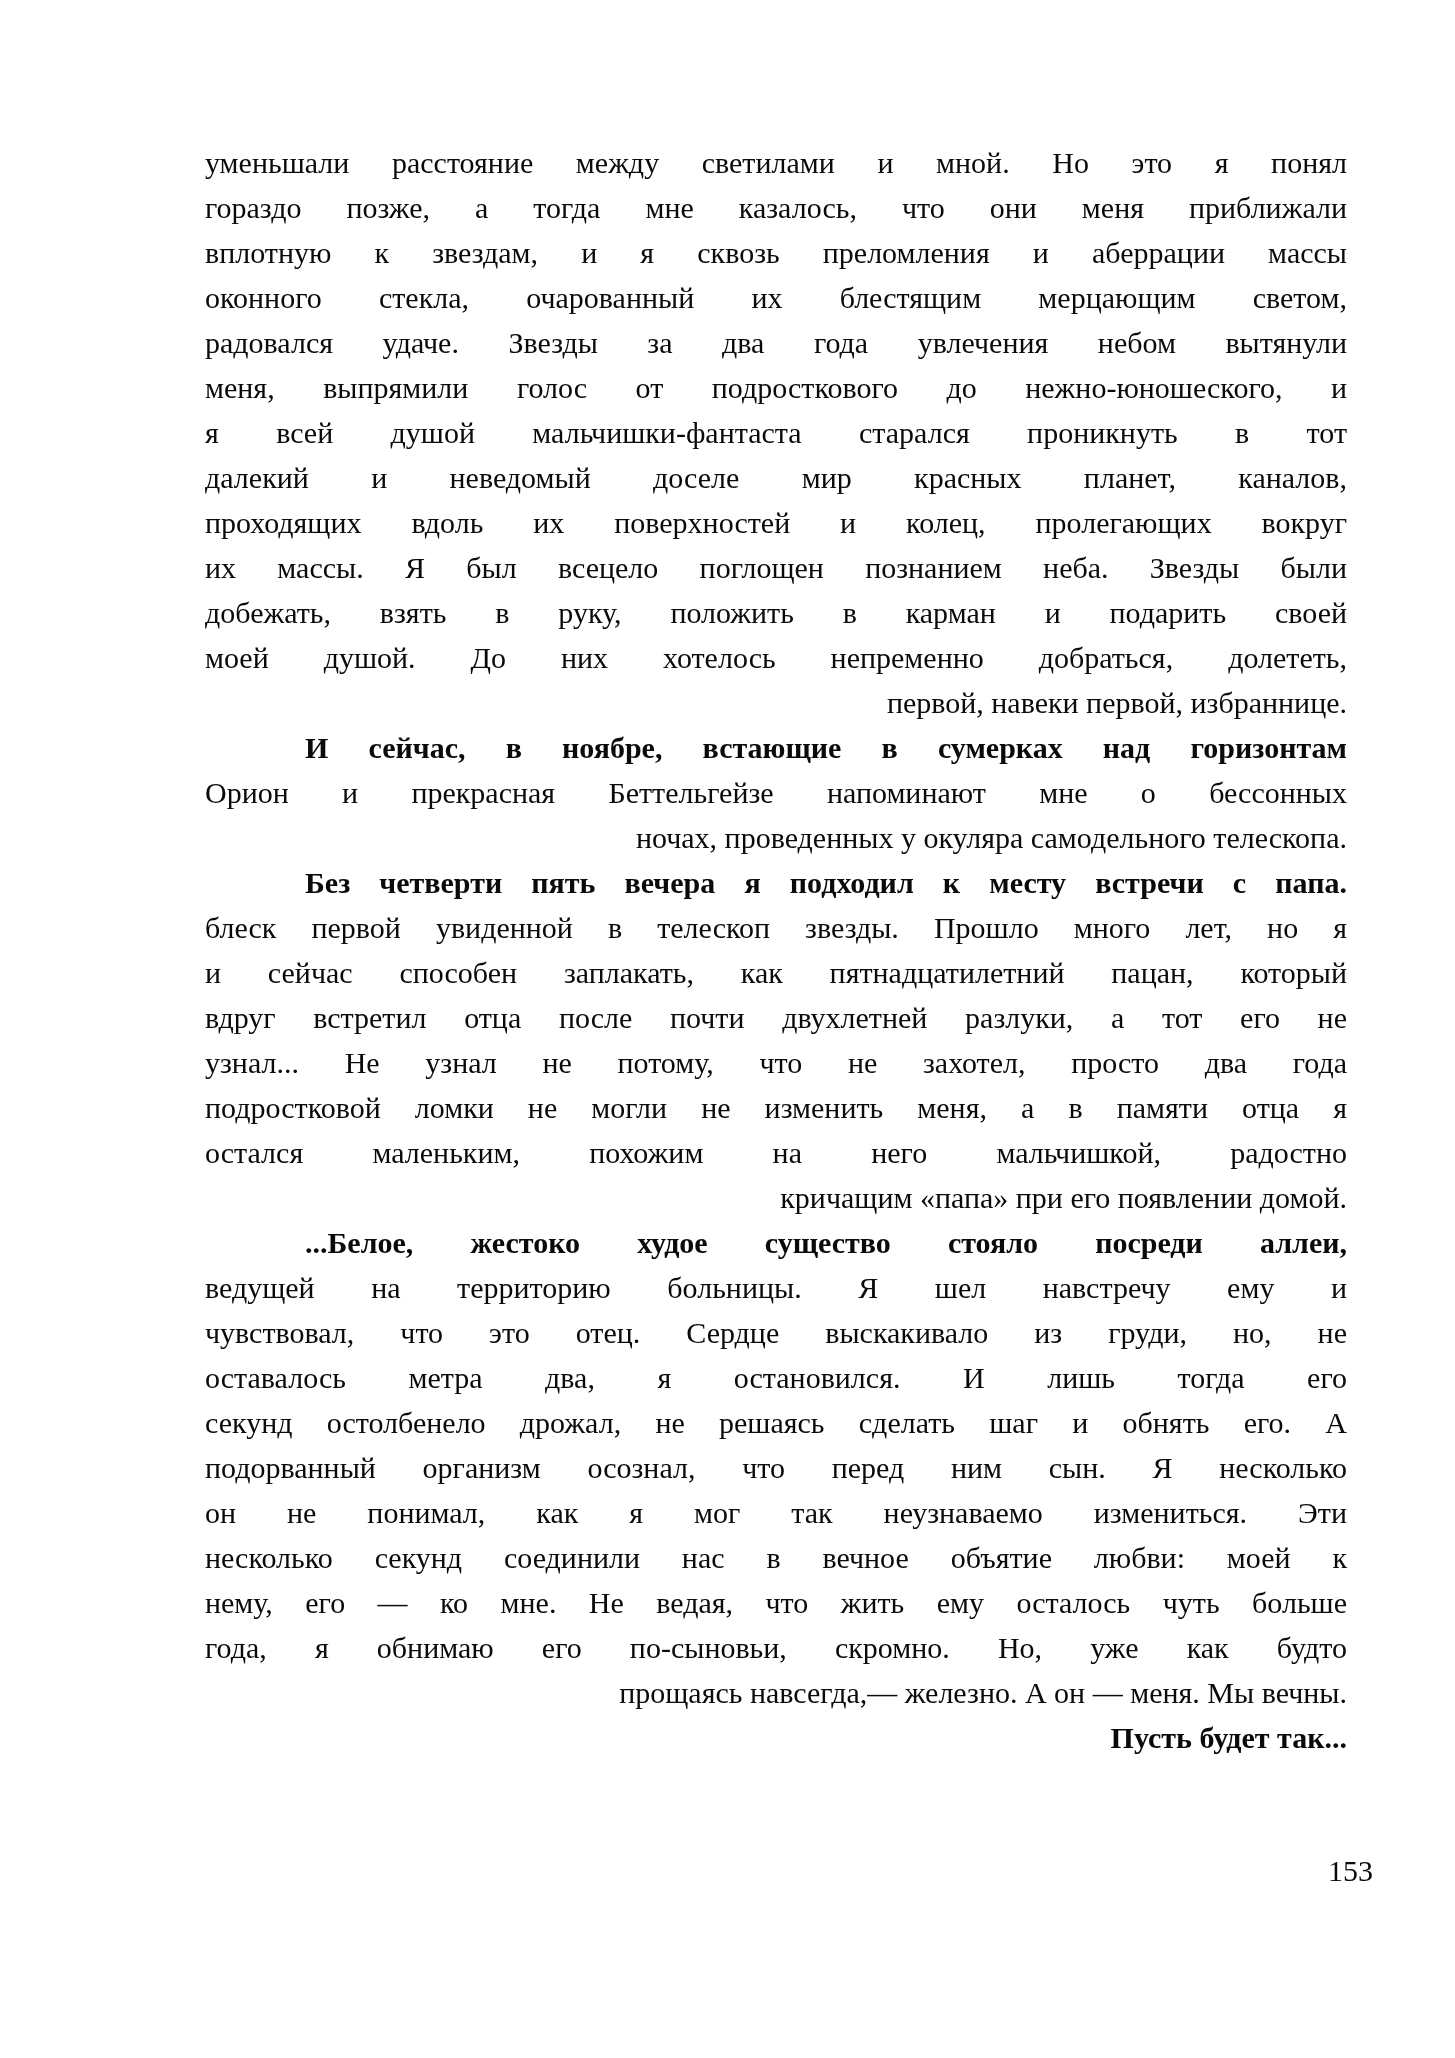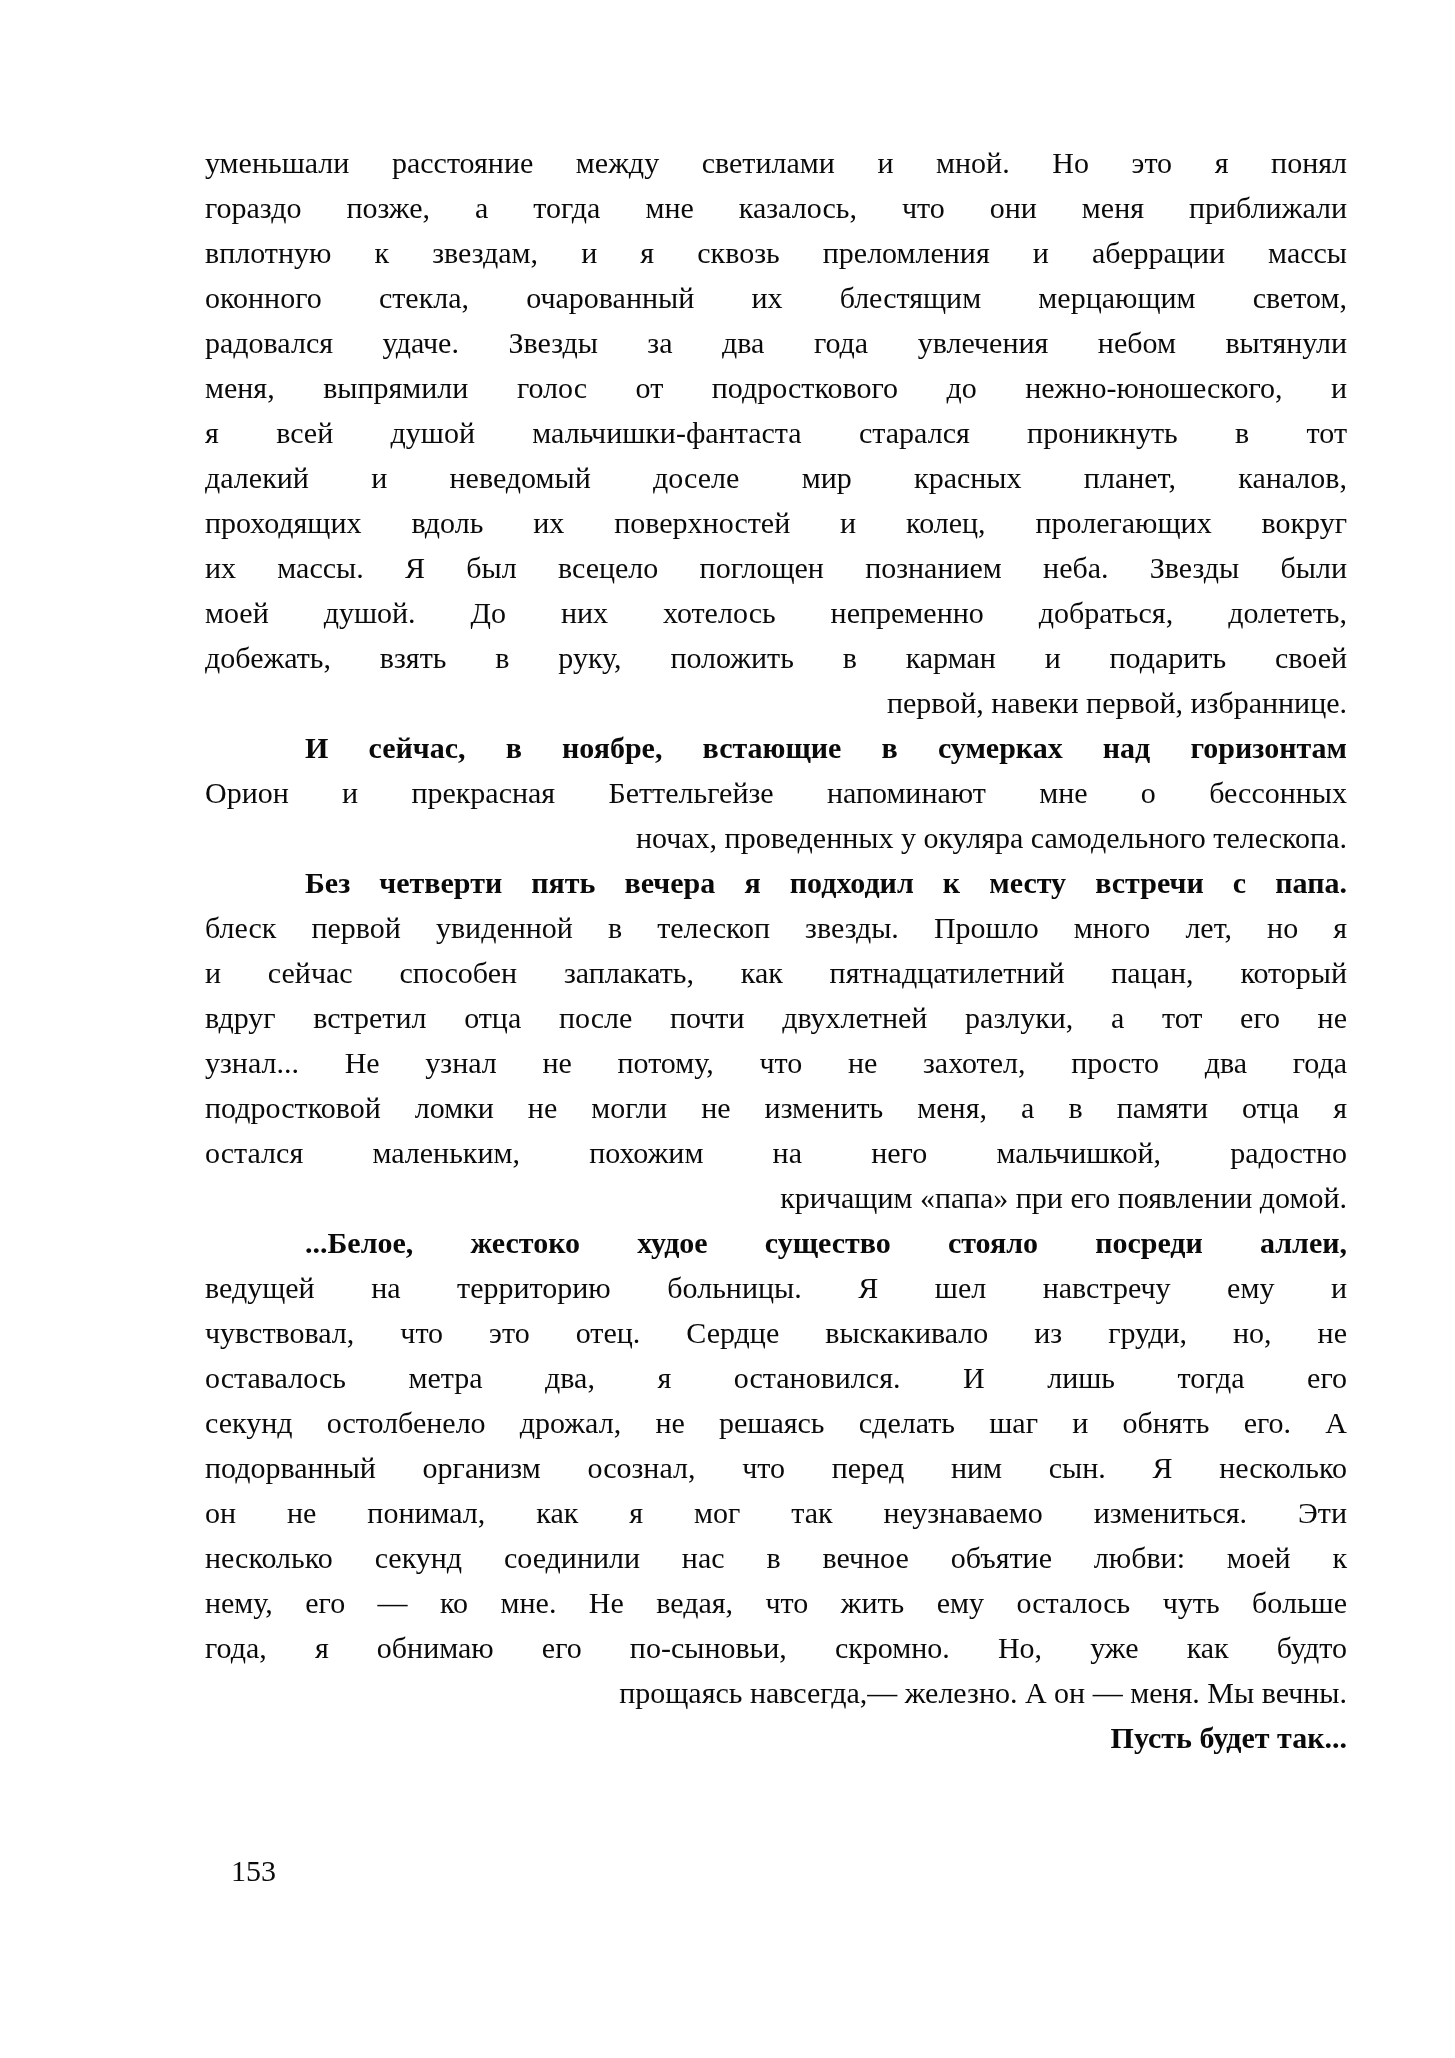--- a/index.html
+++ b/index.html
@@ -37,43 +37,43 @@
     text-align-last: justify;
     -moz-text-align-last: justify;
   }
   .line.indent {
     text-indent: 100px;
     font-weight: bold;
   }
   .page-number {
     width: 1142px;
     margin-top: 88px;
-    text-align: left;
+    text-align: right;
     font-size: 30px;
     line-height: 45px;
     transform: translateX(26px);
   }
 </style>
 </head>
 <body>
 
 <div class="page">
   <div class="text-block" id="text-block">
       <div class="line just">уменьшали расстояние между светилами и мной. Но это я понял</div>
       <div class="line just">гораздо позже, а тогда мне казалось, что они меня приближали</div>
       <div class="line just">вплотную к звездам, и я сквозь преломления и аберрации массы</div>
       <div class="line just">оконного стекла, очарованный их блестящим мерцающим светом,</div>
       <div class="line just">радовался удаче. Звезды за два года увлечения небом вытянули</div>
       <div class="line just">меня, выпрямили голос от подросткового до нежно-юношеского, и</div>
       <div class="line just">я всей душой мальчишки-фантаста старался проникнуть в тот</div>
       <div class="line just">далекий и неведомый доселе мир красных планет, каналов,</div>
       <div class="line just">проходящих вдоль их поверхностей и колец, пролегающих вокруг</div>
       <div class="line just">их массы. Я был всецело поглощен познанием неба. Звезды были</div>
+      <div class="line just">добежать, взять в руку, положить в карман и подарить своей</div>
       <div class="line just">моей душой. До них хотелось непременно добраться, долететь,</div>
-      <div class="line just">добежать, взять в руку, положить в карман и подарить своей</div>
       <div class="line">первой, навеки первой, избраннице.</div>
       <div class="line just indent">И сейчас, в ноябре, встающие в сумерках над горизонтам</div>
       <div class="line just">Орион и прекрасная Беттельгейзе напоминают мне о бессонных</div>
       <div class="line">ночах, проведенных у окуляра самодельного телескопа.</div>
       <div class="line just indent">Без четверти пять вечера я подходил к месту встречи с папа.</div>
       <div class="line just">блеск первой увиденной в телескоп звезды. Прошло много лет, но я</div>
       <div class="line just">и сейчас способен заплакать, как пятнадцатилетний пацан, который</div>
       <div class="line just">вдруг встретил отца после почти двухлетней разлуки, а тот его не</div>
       <div class="line just">узнал... Не узнал не потому, что не захотел, просто два года</div>
       <div class="line just">подростковой ломки не могли не изменить меня, а в памяти отца я</div>

